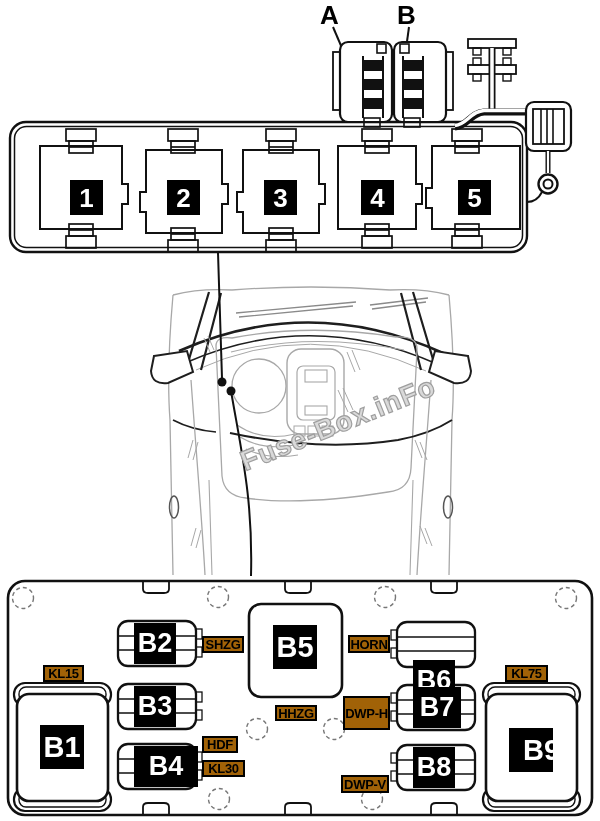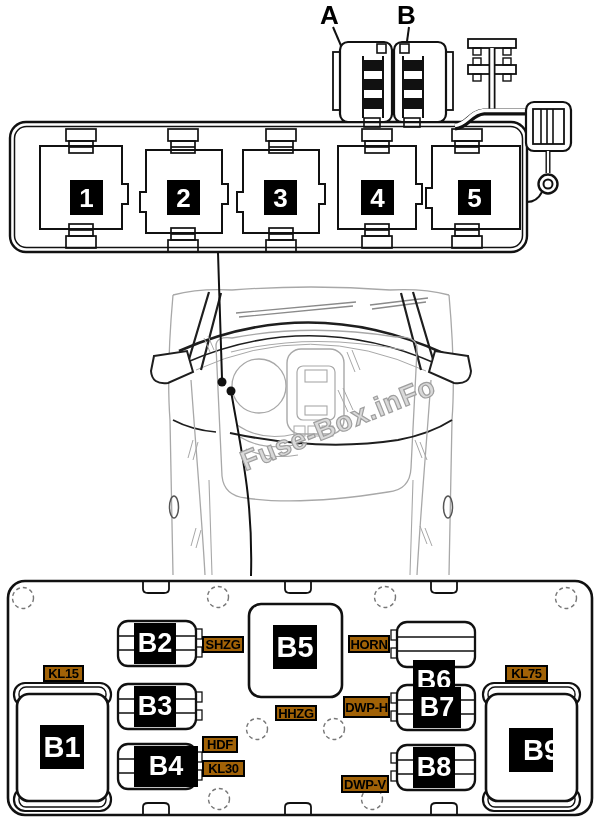--- a/index.html
+++ b/index.html
@@ -297,17 +297,17 @@
   <div class="abs plate" style="left:413px;top:624px;width:42px;height:41px;font-size:27px;margin-top:36px;">B6</div>
   <div class="abs plate" style="left:413px;top:687px;width:48px;height:41px;font-size:27px;">B7</div>
   <div class="abs plate" style="left:413px;top:747px;width:42px;height:41px;font-size:27px;">B8</div>
 
   <div class="abs taglabel" style="left:43px;top:665px;width:41px;height:17px;">KL15</div>
   <div class="abs taglabel" style="left:505px;top:665px;width:43px;height:17px;">KL75</div>
   <div class="abs taglabel" style="left:202px;top:636px;width:42px;height:17px;">SHZG</div>
   <div class="abs taglabel" style="left:348px;top:635px;width:42px;height:18px;">HORN</div>
   <div class="abs taglabel" style="left:202px;top:736px;width:36px;height:17px;">HDF</div>
   <div class="abs taglabel" style="left:275px;top:705px;width:42px;height:16px;">HHZG</div>
-  <div class="abs taglabel" style="left:343px;top:696px;width:47px;height:22px;">DWP-H</div>
+  <div class="abs taglabel" style="left:343px;top:696px;width:47px;height:34px;">DWP-H</div>
   <div class="abs taglabel" style="left:202px;top:760px;width:43px;height:17px;">KL30</div>
   <div class="abs taglabel" style="left:341px;top:757px;width:48px;height:18px;margin-top:18px;">DWP-V</div>
 
 </div>
 
 </body></html>

